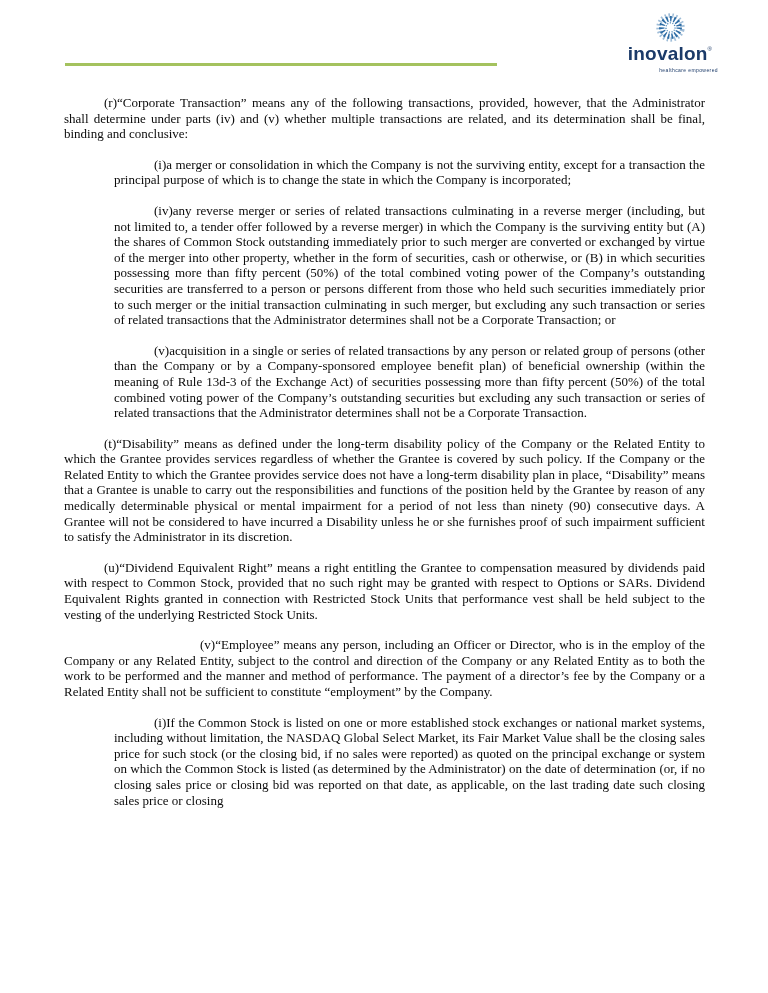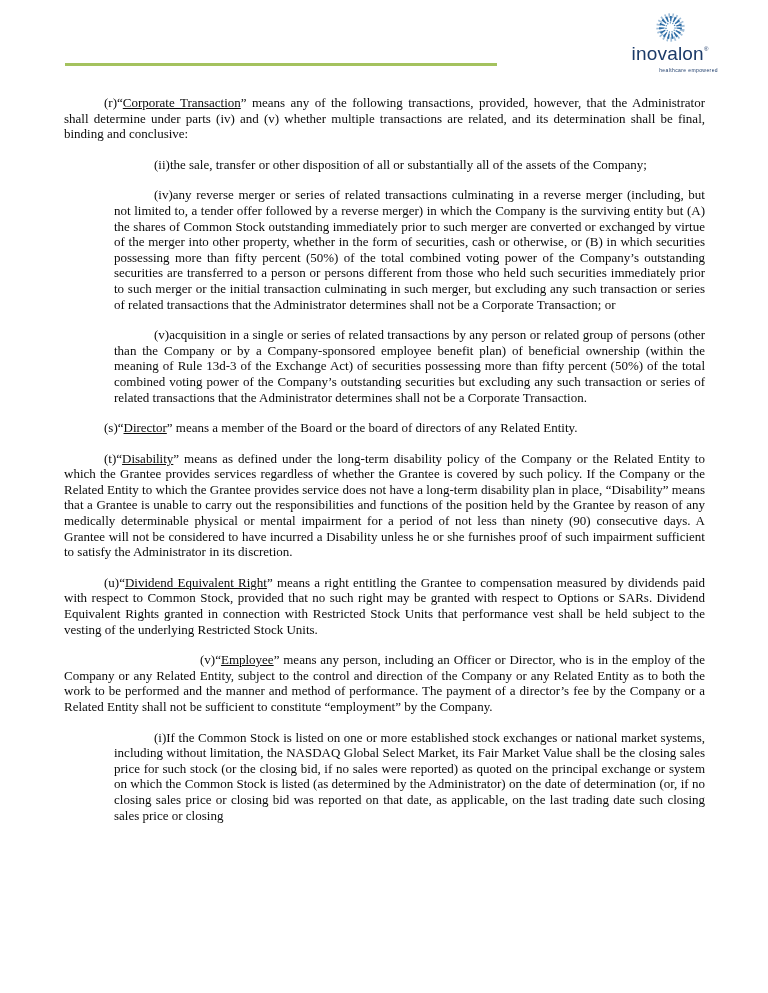--- a/index.html
+++ b/index.html
@@ -19,22 +19,22 @@
     width:104px;
     display:flex; flex-direction:column; align-items:center;
   }
   .burst { width:33px; height:33px; margin-bottom:1px; }
   .wordmark {
     font-family:"Liberation Sans", sans-serif;
     font-size:19px; line-height:17px;
     color:#1b3a68; letter-spacing:0.2px;
     white-space:nowrap;
   }
-  .wm-bold { font-weight:400; }
-  .wm-light { font-weight:400; }
+  .wm-bold { font-weight:700; }
+  .wm-light { font-weight:700; }
   .reg { font-size:6px; vertical-align:top; line-height:8px; }
   .tagline {
     font-family:"Liberation Sans", sans-serif;
     font-size:5px; letter-spacing:0.4px;
     color:#1b3a68;
     align-self:flex-end;
     margin-right:4px; margin-top:1px;
   }
   .rule {
     position:absolute; left:65px; top:63px;
@@ -42,21 +42,21 @@
     border:0;
   }
   .content {
     position:absolute; left:64px; right:63px; top:95px;
     text-align:justify;
   }
   p.para { margin:0 0 15px 0; }
   p.main { text-indent:40px; }
   p.sub  { margin-left:50px; text-indent:40px; }
   p.deep { text-indent:136px; }
-  .u { text-decoration:underline; }
+  .u { }
 </style>
 </head>
 <body>
 
 <div class="page">
 
   <div class="logo">
     <svg class="burst" viewBox="0 0 36 36" aria-hidden="true">
       <circle cx="18" cy="18" r="13" fill="none" stroke="#9fbdd8" stroke-width="5" stroke-dasharray="1.6 2.4" transform="rotate(12 18 18)"></circle>
       <circle cx="18" cy="18" r="9.5" fill="none" stroke="#2d6ca5" stroke-width="6" stroke-dasharray="1.8 2.2"></circle>
@@ -65,29 +65,28 @@
     <div class="wordmark"><span class="wm-bold">inov</span><span class="wm-light">alon</span><span class="reg">®</span></div>
     <div class="tagline">healthcare empowered</div>
   </div>
 
   <div class="rule" style="background:#a4c25e;"></div>
 
   <div class="content">
 
     <p class="para main"><span>(r)“</span><span class="u">Corporate Transaction</span><span>” means any of the following transactions, provided, however, that the Administrator shall determine under parts (iv) and (v) whether multiple transactions are related, and its determination shall be final, binding and conclusive:</span></p>
 
+    <p class="para sub"><span>(i)a merger or consolidation in which the Company is not the surviving entity, except for a transaction the principal purpose of which is to change the state in which the Company is incorporated;</span></p>
 
-    <p class="para sub"><span>(ii)the sale, transfer or other disposition of all or substantially all of the assets of the Company;</span></p>
 
 
     <p class="para sub"><span>(iv)any reverse merger or series of related transactions culminating in a reverse merger (including, but not limited to, a tender offer followed by a reverse merger) in which the Company is the surviving entity but (A) the shares of Common Stock outstanding immediately prior to such merger are converted or exchanged by virtue of the merger into other property, whether in the form of securities, cash or otherwise, or (B) in which securities possessing more than fifty percent (50%) of the total combined voting power of the Company’s outstanding securities are transferred to a person or persons different from those who held such securities immediately prior to such merger or the initial transaction culminating in such merger, but excluding any such transaction or series of related transactions that the Administrator determines shall not be a Corporate Transaction; or</span></p>
 
     <p class="para sub"><span>(v)acquisition in a single or series of related transactions by any person or related group of persons (other than the Company or by a Company-sponsored employee benefit plan) of beneficial ownership (within the meaning of Rule 13d-3 of the Exchange Act) of securities possessing more than fifty percent (50%) of the total combined voting power of the Company’s outstanding securities but excluding any such transaction or series of related transactions that the Administrator determines shall not be a Corporate Transaction.</span></p>
 
-    <p class="para main"><span>(s)“</span><span class="u">Director</span><span>” means a member of the Board or the board of directors of any Related Entity.</span></p>
 
     <p class="para main"><span>(t)“</span><span class="u">Disability</span><span>” means as defined under the long-term disability policy of the Company or the Related Entity to which the Grantee provides services regardless of whether the Grantee is covered by such policy. If the Company or the Related Entity to which the Grantee provides service does not have a long-term disability plan in place, “Disability” means that a Grantee is unable to carry out the responsibilities and functions of the position held by the Grantee by reason of any medically determinable physical or mental impairment for a period of not less than ninety (90) consecutive days. A Grantee will not be considered to have incurred a Disability unless he or she furnishes proof of such impairment sufficient to satisfy the Administrator in its discretion.</span></p>
 
     <p class="para main"><span>(u)“</span><span class="u">Dividend Equivalent Right</span><span>” means a right entitling the Grantee to compensation measured by dividends paid with respect to Common Stock, provided that no such right may be granted with respect to Options or SARs. Dividend Equivalent Rights granted in connection with Restricted Stock Units that performance vest shall be held subject to the vesting of the underlying Restricted Stock Units.</span></p>
 
     <p class="para deep"><span>(v)“</span><span class="u">Employee</span><span>” means any person, including an Officer or Director, who is in the employ of the Company or any Related Entity, subject to the control and direction of the Company or any Related Entity as to both the work to be performed and the manner and method of performance. The payment of a director’s fee by the Company or a Related Entity shall not be sufficient to constitute “employment” by the Company.</span></p>
 
 
 
     <p class="para sub"><span>(i)If the Common Stock is listed on one or more established stock exchanges or national market systems, including without limitation, the NASDAQ Global Select Market, its Fair Market Value shall be the closing sales price for such stock (or the closing bid, if no sales were reported) as quoted on the principal exchange or system on which the Common Stock is listed (as determined by the Administrator) on the date of determination (or, if no closing sales price or closing bid was reported on that date, as applicable, on the last trading date such closing sales price or closing</span></p>

